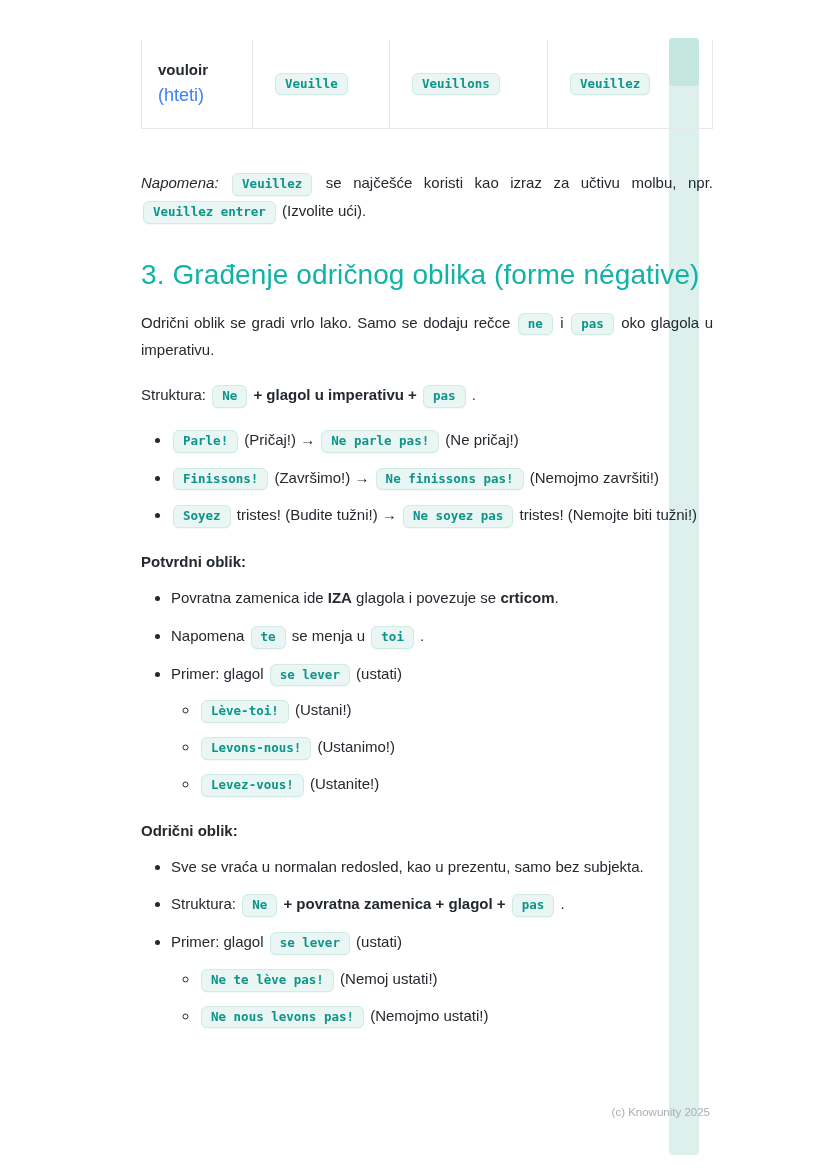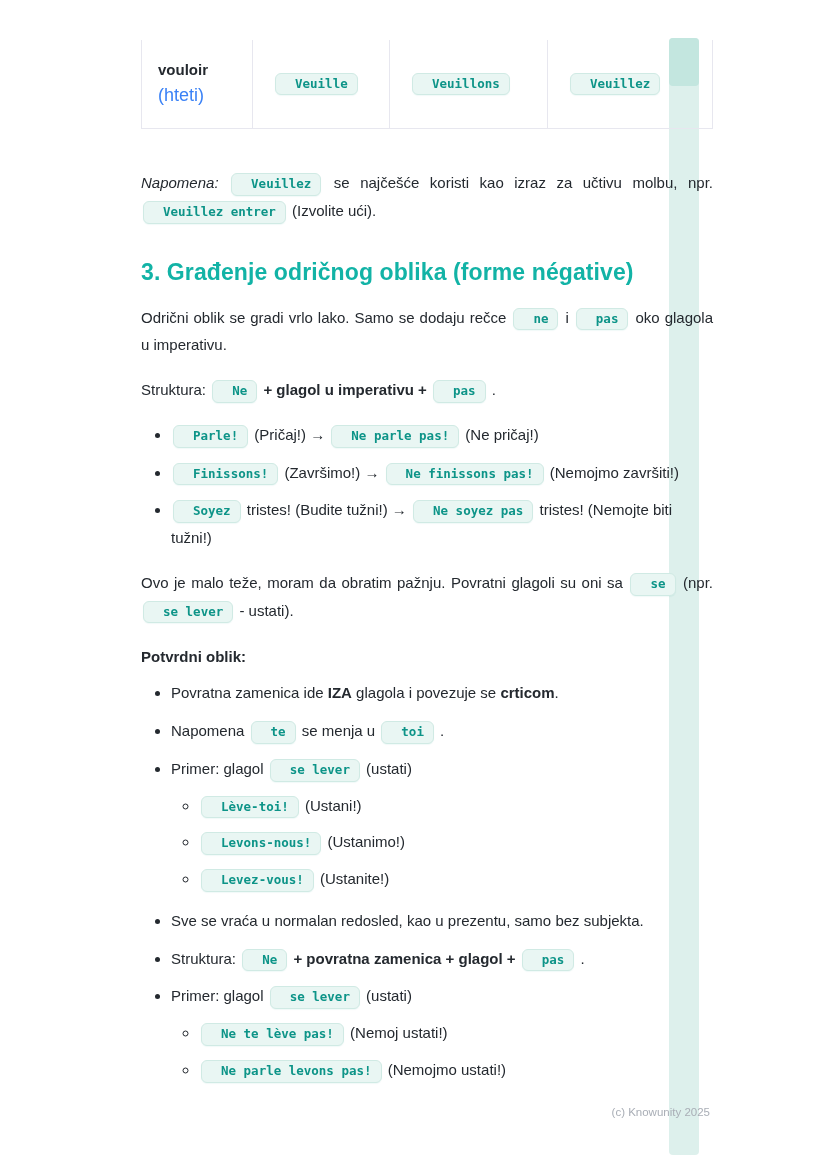--- a/index.html
+++ b/index.html
@@ -66,39 +66,39 @@
   
   .chip {
     display: inline-block;
     font-family: "DejaVu Sans Mono", "Liberation Mono", monospace;
     font-size: 12.5px;
     font-weight: bold;
     color: #0d9488;
     background: #e9f6f3;
     border: 1px solid #d0eae4;
     border-radius: 6px;
-    padding: 3px 9px 4px 19px;
+    padding: 3px 9px 4px 9px;
     line-height: 1.1;
     margin: 1px 2px;
     white-space: nowrap;
     box-shadow: 0 1px 1px rgba(15, 148, 136, 0.06);
   }
 
   p.body-p {
     margin: 17px 0;
     line-height: 1.85;
     text-align: justify;
   }
   p.note-p { margin-top: 40px; }
   .italic { font-style: italic; }
 
   h2.section-h {
     color: #12b3a6;
-    font-size: 23px;
-    font-weight: 700;
+    font-size: 28px;
+    font-weight: 400;
     margin: 34px 0 18px 0;
     letter-spacing: 0.1px;
   }
 
   .bold-label { font-weight: bold; margin: 24px 0 14px 0; font-size: 15px; }
 
   ul.lvl1 {
     list-style: disc;
     margin: 14px 0 14px 0;
     padding-left: 30px;
@@ -191,27 +191,20 @@
       </li>
       <li>
         <span class="chip">Soyez</span>
         <span>tristes! (Budite tužni!) →</span>
         <span class="chip">Ne soyez pas</span>
         <span>tristes! (Nemojte biti tužni!)</span>
       </li>
     </ul>
 
 
-    <p class="body-p">
-      <span>Ovo je malo teže, moram da obratim pažnju. Povratni glagoli su oni sa</span>
-      <span class="chip">se</span>
-      <span>(npr.</span>
-      <span class="chip">se lever</span>
-      <span>- ustati).</span>
-    </p>
 
     <div class="bold-label">Potvrdni oblik:</div>
 
     <ul class="lvl1">
       <li>
         <span>Povratna zamenica ide</span>
         <b class="inline-b">IZA</b>
         <span>glagola i povezuje se</span>
         <b class="inline-b">crticom</b><span>.</span>
       </li>
@@ -236,20 +229,21 @@
             <span>(Ustanimo!)</span>
           </li>
           <li>
             <span class="chip">Levez-vous!</span>
             <span>(Ustanite!)</span>
           </li>
         </ul>
       </li>
     </ul>
 
+    <div class="bold-label">Odrični oblik:</div>
 
     <ul class="lvl1">
       <li>
         <span>Sve se vraća u normalan redosled, kao u prezentu, samo bez subjekta.</span>
       </li>
       <li>
         <span>Struktura:</span>
         <span class="chip">Ne</span>
         <b class="inline-b">+ povratna zamenica + glagol +</b>
         <span class="chip">pas</span>
@@ -258,21 +252,21 @@
       <li>
         <span>Primer: glagol</span>
         <span class="chip">se lever</span>
         <span>(ustati)</span>
         <ul class="lvl2">
           <li>
             <span class="chip">Ne te lève pas!</span>
             <span>(Nemoj ustati!)</span>
           </li>
           <li>
-            <span class="chip">Ne parle levons pas!</span>
+            <span class="chip">Ne nous levons pas!</span>
             <span>(Nemojmo ustati!)</span>
           </li>
         </ul>
       </li>
     </ul>
 
   </div>
 
   <div class="footer">(c) Knowunity 2025</div>
 

